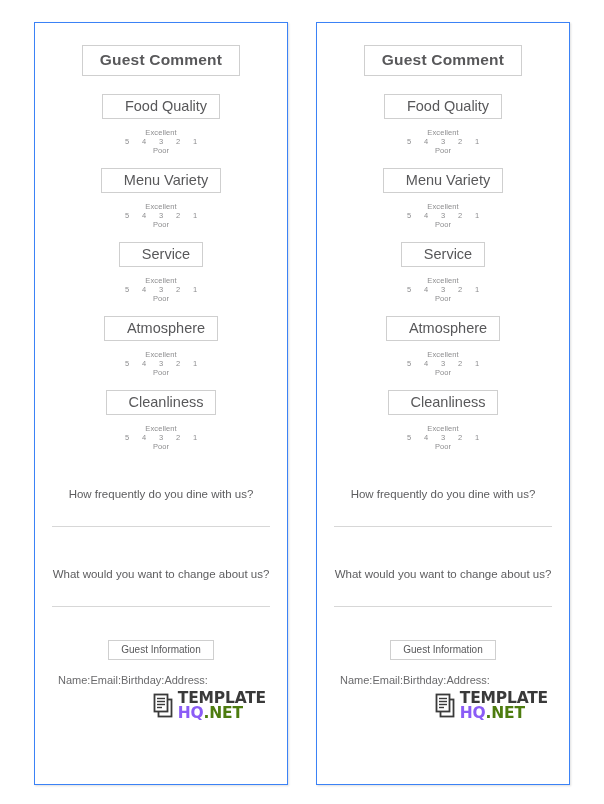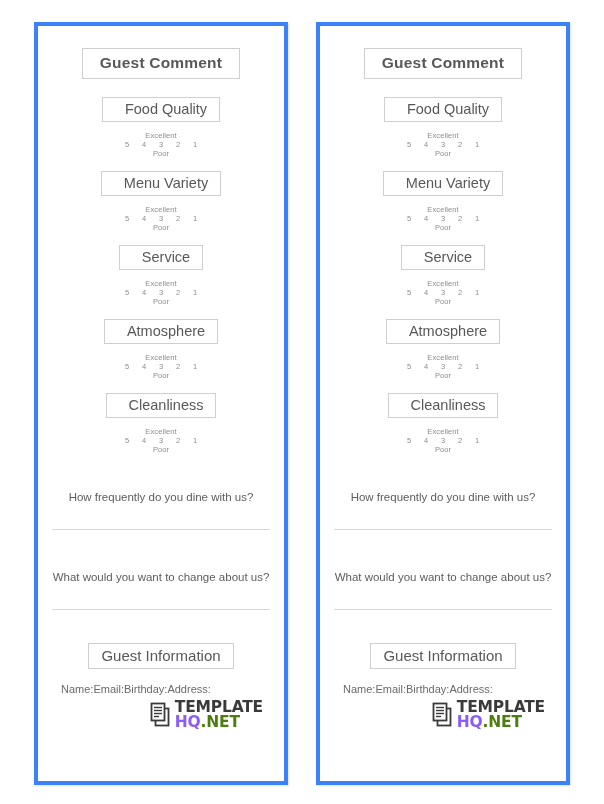--- a/index.html
+++ b/index.html
@@ -23,21 +23,21 @@
     gap: 28px;
     padding-top: 22px;
     box-sizing: border-box;
   }
 
   .card {
     position: relative;
     width: 254px;
     height: 763px;
     box-sizing: border-box;
-    border: 4px solid #3b82f6;
+    border: 1px solid #3b82f6;
     background: #ffffff;
     box-shadow: 1px 1px 2px rgba(0,0,0,0.13);
     padding: 0 12px;
     display: flex;
     flex-direction: column;
     align-items: center;
   }
 
   
   .boxed {
@@ -135,21 +135,21 @@
   .info-section {
     width: 100%;
     margin-top: 33px;
     display: flex;
     flex-direction: column;
     align-items: center;
     position: relative;
   }
   .info-box {
     padding: 3px 12px 4px 12px;
-    font-size: 15px;
+    font-size: 10px;
   }
   .info-fields {
     width: 100%;
     margin-top: 14px;
     padding-left: 11px;
     box-sizing: border-box;
     display: flex;
     flex-direction: row;
     align-items: flex-start;
   }

